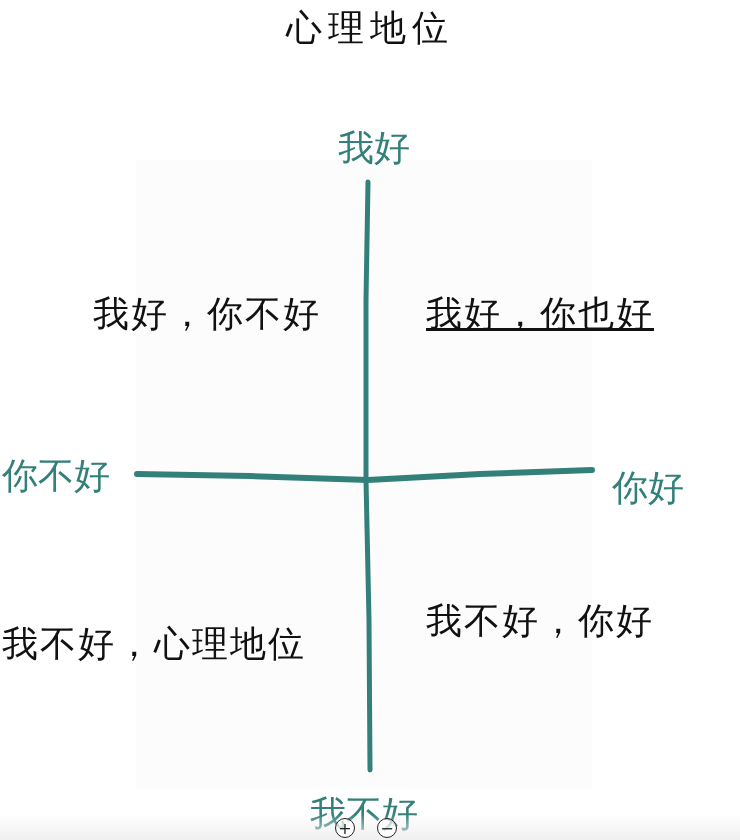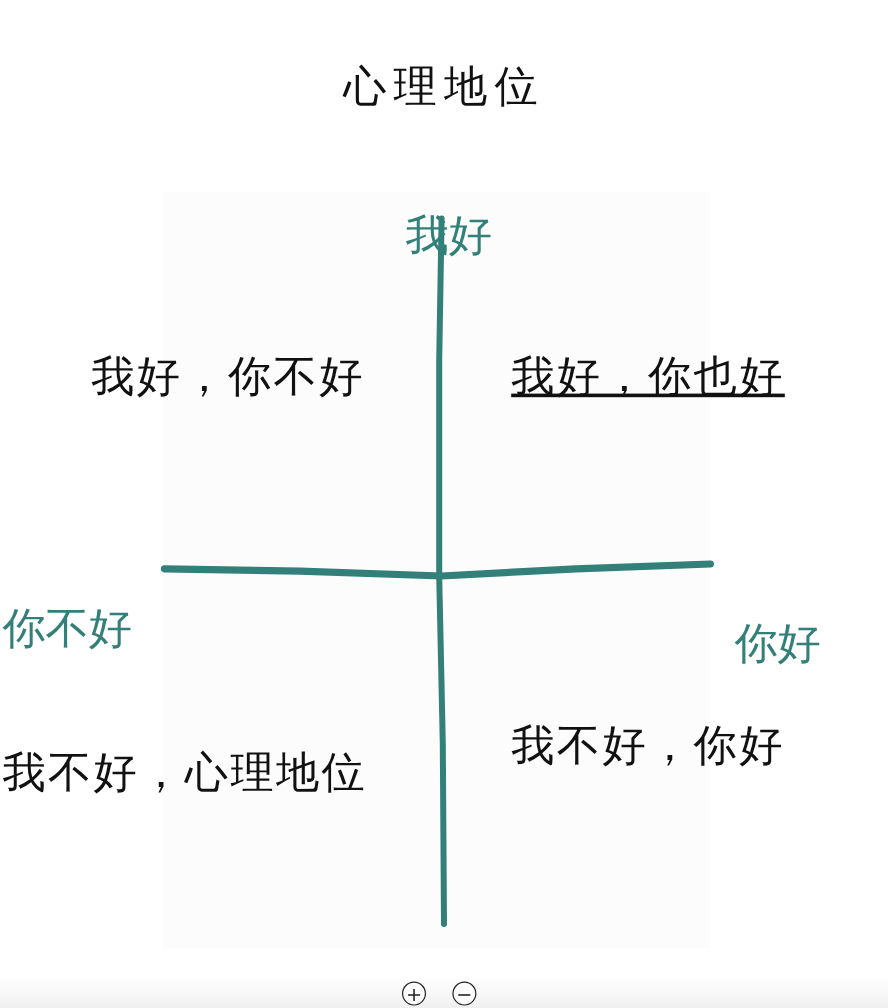--- a/index.html
+++ b/index.html
@@ -3,28 +3,28 @@
   <meta charset="utf-8">
   <style>
     html, body { margin: 0; padding: 0; }
     body {
       width: 740px; height: 840px; position: relative; overflow: hidden;
       background: #ffffff;
       font-family: "DejaVu Sans", sans-serif;
     }
     .title {
       position: absolute; left: 0; top: 4px; width: 740px; text-align: center;
-      font-size: 36px; letter-spacing: 6px; color: #111; margin-top: 44px;
+      font-size: 36px; letter-spacing: 6px; color: #111;
     }
     .panel {
       position: absolute; left: 136px; top: 160px; width: 456px; height: 630px;
       background: #fcfcfc;
     }
     .axis-label {
-      position: absolute; font-size: 36px; color: #33807a; white-space: nowrap; margin-top: 48px;
+      position: absolute; font-size: 36px; color: #33807a; white-space: nowrap;
     }
     .quad {
       position: absolute; font-size: 36px; color: #111; white-space: nowrap; letter-spacing: 2px;
     }
     svg.axes { position: absolute; left: 0; top: 0; }
     .bottom-fade {
       position: absolute; left: 0; bottom: 0; width: 740px; height: 26px;
       background: linear-gradient(to bottom, rgba(240,240,240,0), rgba(238,238,238,0.9));
     }
     .zoom-btn {
@@ -44,21 +44,21 @@
 <svg class="axes" width="740" height="840">
   <path d="M368 182 L366 300 L366 480 L369 620 L370 770" stroke="#33807a" stroke-width="5" fill="none" stroke-linecap="round"></path>
   <path d="M137 474 L250 476 L368 480 L480 474 L592 470" stroke="#33807a" stroke-width="6" fill="none" stroke-linecap="round"></path>
 </svg>
 
 <div class="axis-label" style="left:338px; top:124px;">我好</div>
 <div class="axis-label" style="left:2px; top:452px;">你不好</div>
 <div class="axis-label" style="left:612px; top:464px;">你好</div>
 <div class="axis-label" style="left:310px; top:790px;">我不好</div>
 
-<div class="quad" style="left:76px; top:290px;">我好，你不好</div>
+<div class="quad" style="left:93px; top:290px;">我好，你不好</div>
 <div class="quad" style="left:426px; top:290px;text-decoration:underline;">我好，你也好</div>
 <div class="quad" style="left:2px; top:620px;">我不好，心理地位</div>
 <div class="quad" style="left:426px; top:597px;">我不好，你好</div>
 
 <div class="bottom-fade"></div>
 
 <div class="zoom-btn" style="left:335px;">
   <span>+</span>
 </div>
 <div class="zoom-btn" style="left:377px;">

